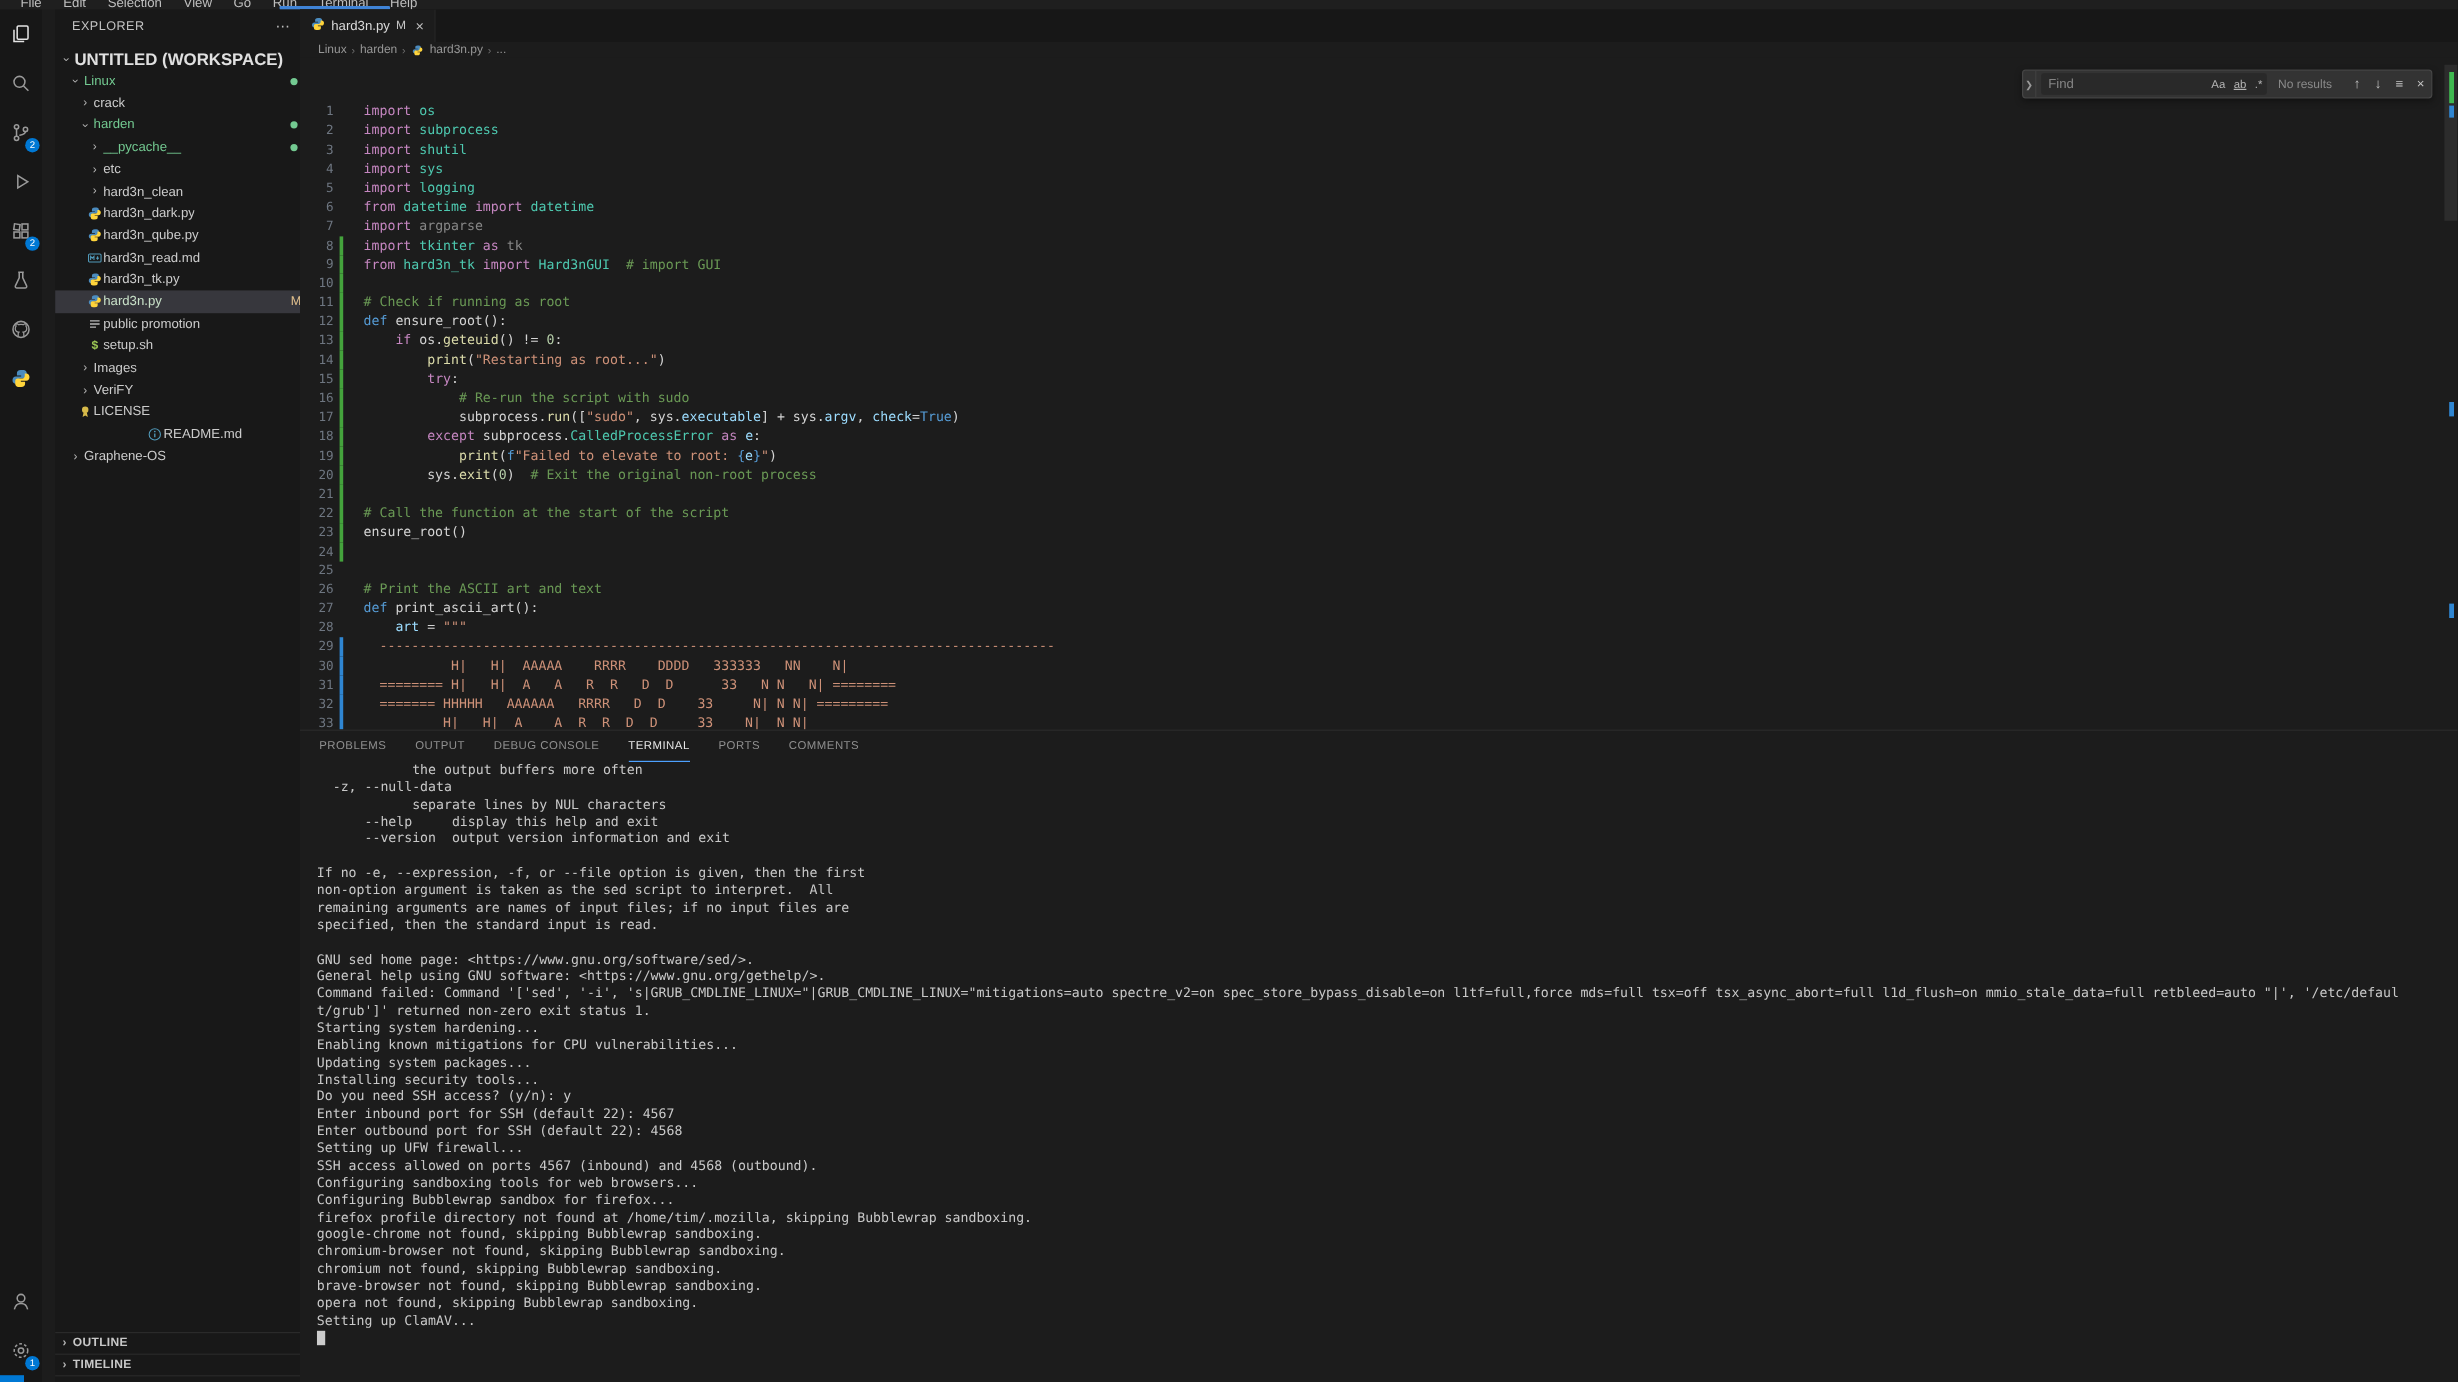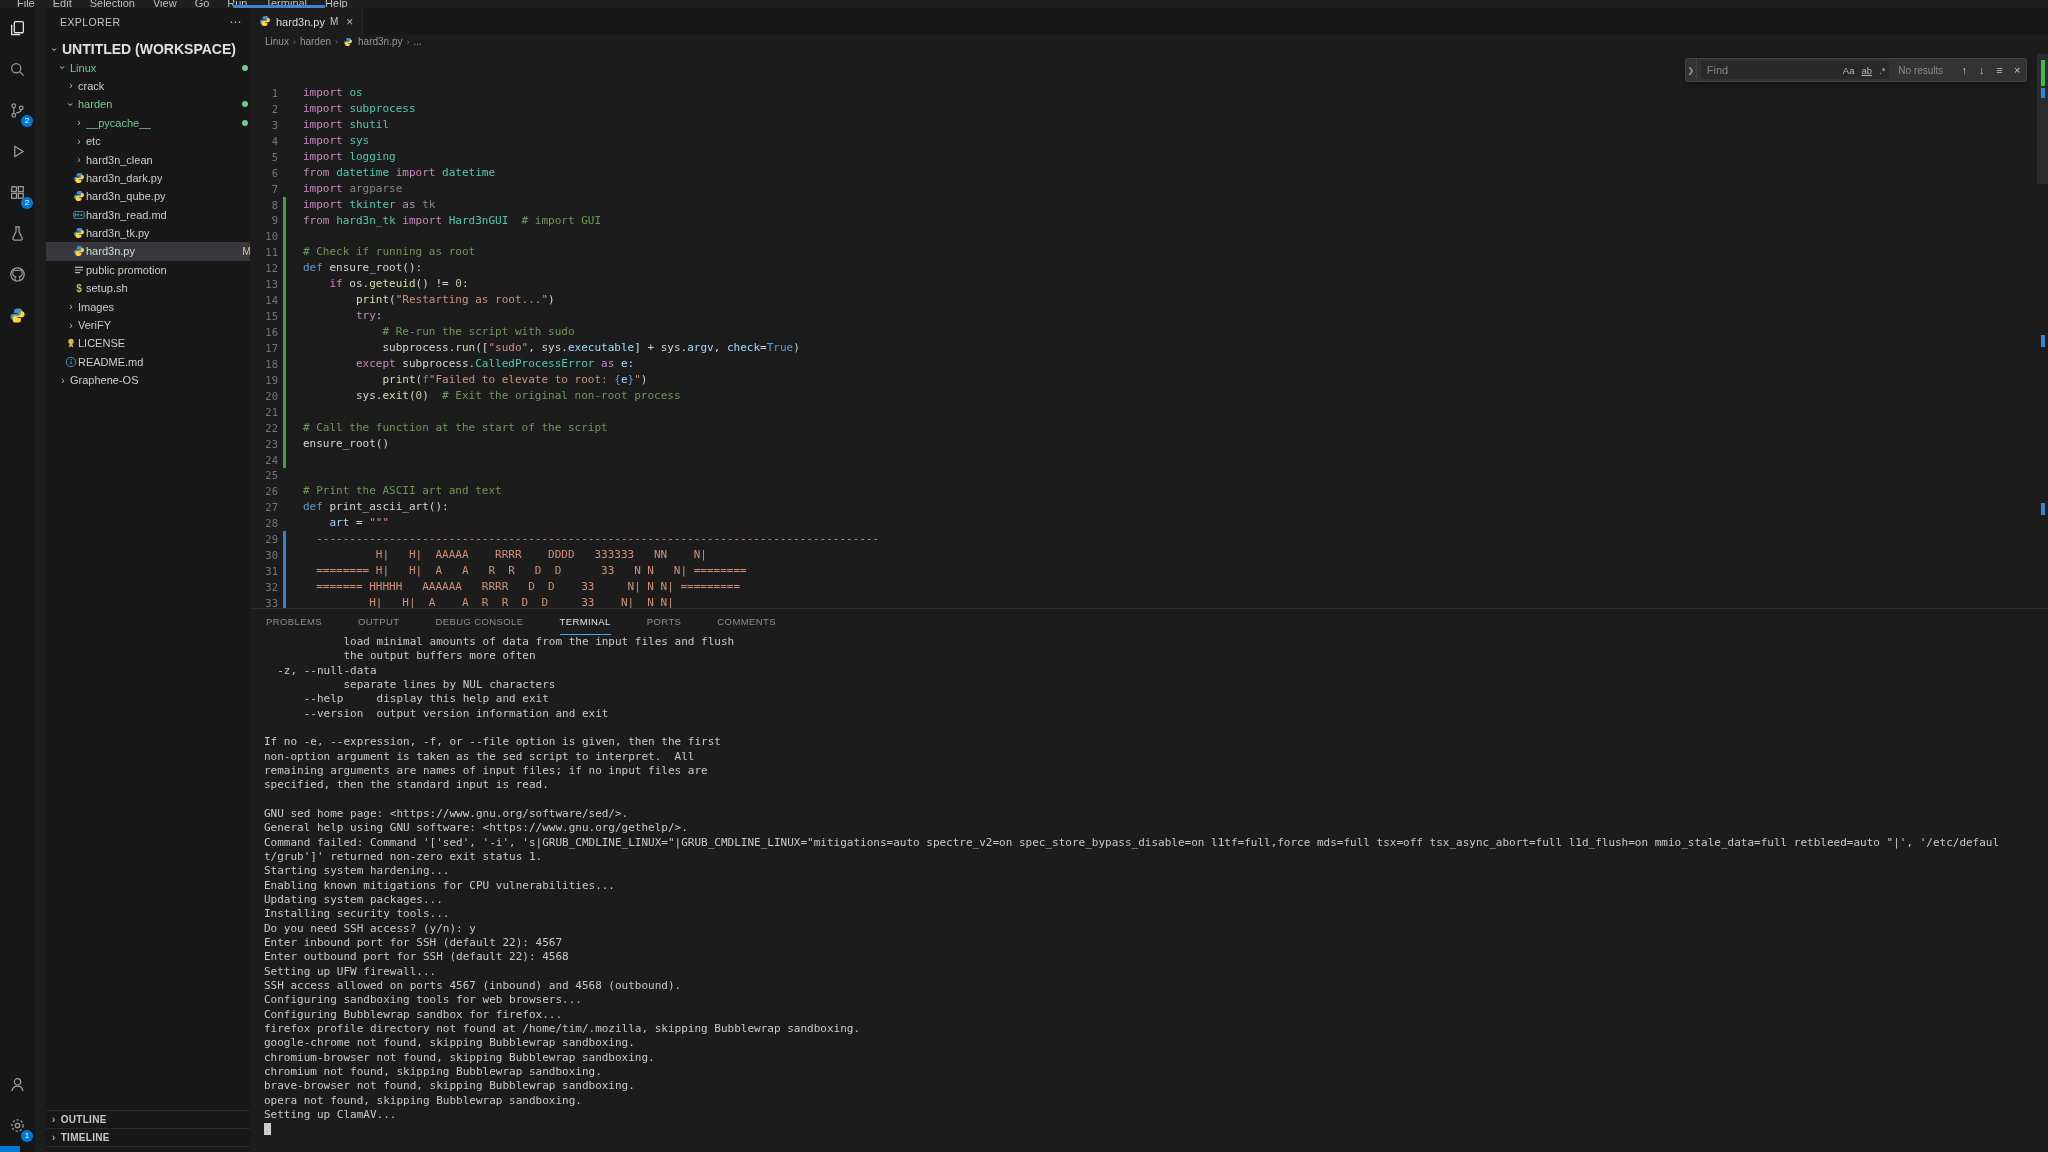--- a/index.html
+++ b/index.html
@@ -88,21 +88,21 @@
   .fw-input-wrap input::placeholder { color:#848484; }
   .fw-opts { position:absolute; right:4px; top:0; height:18px; display:flex; align-items:center; gap:7px;
              color:#b5b5b5; font-size:9.5px; }
   .fw-opt.word { text-decoration:underline; }
   .fw-results { font-size:10px; color:#8a8a8a; margin-left:9px; width:58px; }
   .fw-btn { width:18px; text-align:center; color:#c6c6c6; font-size:11px; }
 
   
   #panel { position:absolute; left:0; top:600px; width:1798px; height:544px; background:#1c1c1c;
            border-top:1px solid #2b2b2b; overflow:hidden; }
-  #panel-tabs { height:26px; display:flex; gap:36px; padding-left:16px; align-items:stretch; }
+  #panel-tabs { height:26px; display:flex; gap:24px; padding-left:16px; align-items:stretch; }
   .ptab { font-size:9.5px; letter-spacing:.4px; color:#8f8f8f; display:flex; align-items:center;
           border-bottom:1.5px solid transparent; }
   .ptab.active { color:#e5e5e5; border-bottom-color:#4da1ff; }
   #terminal { position:absolute; left:14px; top:26px; right:0; bottom:0; overflow:hidden; }
   .term-line { height:14.33px; font:11px/14.33px "DejaVu Sans Mono", monospace; white-space:pre; color:#c9c9c9; }
   #term-cursor { display:inline-block; width:7px; height:12px; background:#cccccc; margin-top:1px; }
 
   input { caret-color:#fff; }
 </style>
 </head>
@@ -319,21 +319,21 @@
       </div>
       <div class="tree-row" style="padding-left: 18px;">
         <span class="slot">
           <svg width="12" height="12" viewBox="0 0 12 12">
             <circle cx="6" cy="4.4" r="2.7" fill="#d7ba4a"></circle>
             <path d="M4.7 6.6 3.8 10.6l2.2-1.3 2.2 1.3-.9-4" fill="#d7ba4a"></path>
           </svg>
         </span>
         <span class="lbl">LICENSE</span>
       </div>
-      <div class="tree-row" style="padding-left: 18px;">
+      <div class="tree-row" style="padding-left: 18px; justify-content: center;">
         <span class="slot">
           <svg width="12" height="12" viewBox="0 0 12 12">
             <circle cx="6" cy="6" r="4.7" fill="none" stroke="#519aba" stroke-width="0.9"></circle>
             <path d="M6 5.3v3" stroke="#519aba" stroke-width="1.1"></path>
             <circle cx="6" cy="3.6" r="0.7" fill="#519aba"></circle>
           </svg>
         </span>
         <span class="lbl">README.md</span>
       </div>
       <div class="tree-row" style="padding-left: 10px;">
@@ -579,21 +579,20 @@
   <div id="panel">
     <div id="panel-tabs">
         <div class="ptab">PROBLEMS</div>
         <div class="ptab">OUTPUT</div>
         <div class="ptab">DEBUG CONSOLE</div>
         <div class="ptab active">TERMINAL</div>
         <div class="ptab">PORTS</div>
         <div class="ptab">COMMENTS</div>
       </div>
     <div id="terminal">
-        <div class="term-line">            load minimal amounts of data from the input files and flush</div>
         <div class="term-line">            the output buffers more often</div>
         <div class="term-line">  -z, --null-data</div>
         <div class="term-line">            separate lines by NUL characters</div>
         <div class="term-line">      --help     display this help and exit</div>
         <div class="term-line">      --version  output version information and exit</div>
         <div class="term-line"> </div>
         <div class="term-line">If no -e, --expression, -f, or --file option is given, then the first</div>
         <div class="term-line">non-option argument is taken as the sed script to interpret.  All</div>
         <div class="term-line">remaining arguments are names of input files; if no input files are</div>
         <div class="term-line">specified, then the standard input is read.</div>

